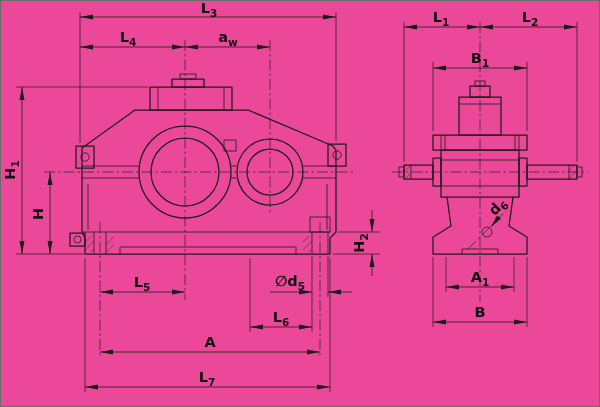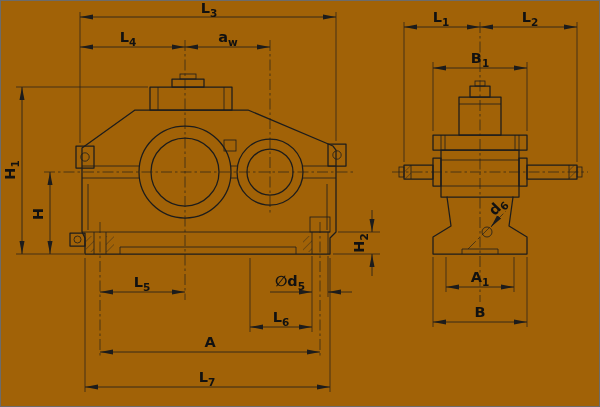--- a/index.html
+++ b/index.html
@@ -1,16 +1,16 @@
 <!DOCTYPE html>
 <html><head>
 <meta charset="utf-8">
 <style>
   html,body{margin:0;padding:0;background:#e9e9e9;}
-  #canvas{width:600px;height:407px;background:#a16207;position:relative;font-family:"DejaVu Sans",sans-serif;}
+  #canvas{width:600px;height:407px;background:#ec4899;position:relative;font-family:"DejaVu Sans",sans-serif;}
   svg{display:block;}
   .outline{fill:none;stroke:#1c1c1c;stroke-width:1.25;stroke-linejoin:round;stroke-linecap:round;}
   .thin{fill:none;stroke:#1c1c1c;stroke-width:0.8;}
   .dim{fill:none;stroke:#1c1c1c;stroke-width:0.8;}
   .ext{fill:none;stroke:#1c1c1c;stroke-width:0.7;}
   .cl{fill:none;stroke:#1c1c1c;stroke-width:0.65;stroke-dasharray:11 3 2.5 3;}
   .dim-text{font-family:"DejaVu Sans",sans-serif;font-size:14.5px;font-weight:bold;fill:#111;}
   .sub{font-size:10.5px;}
   .hatchrect{stroke:none;}
 </style>

